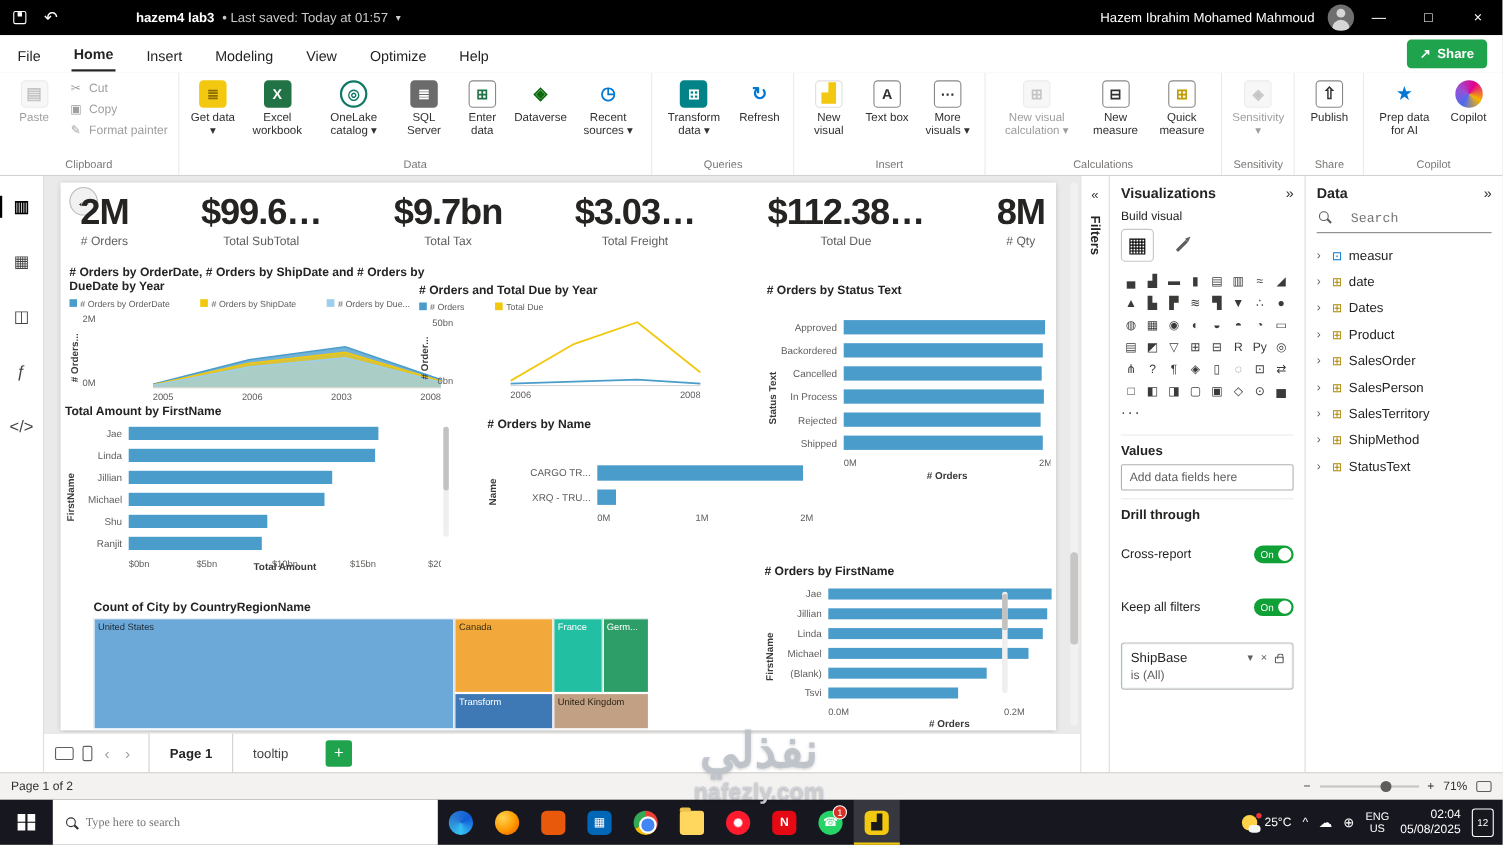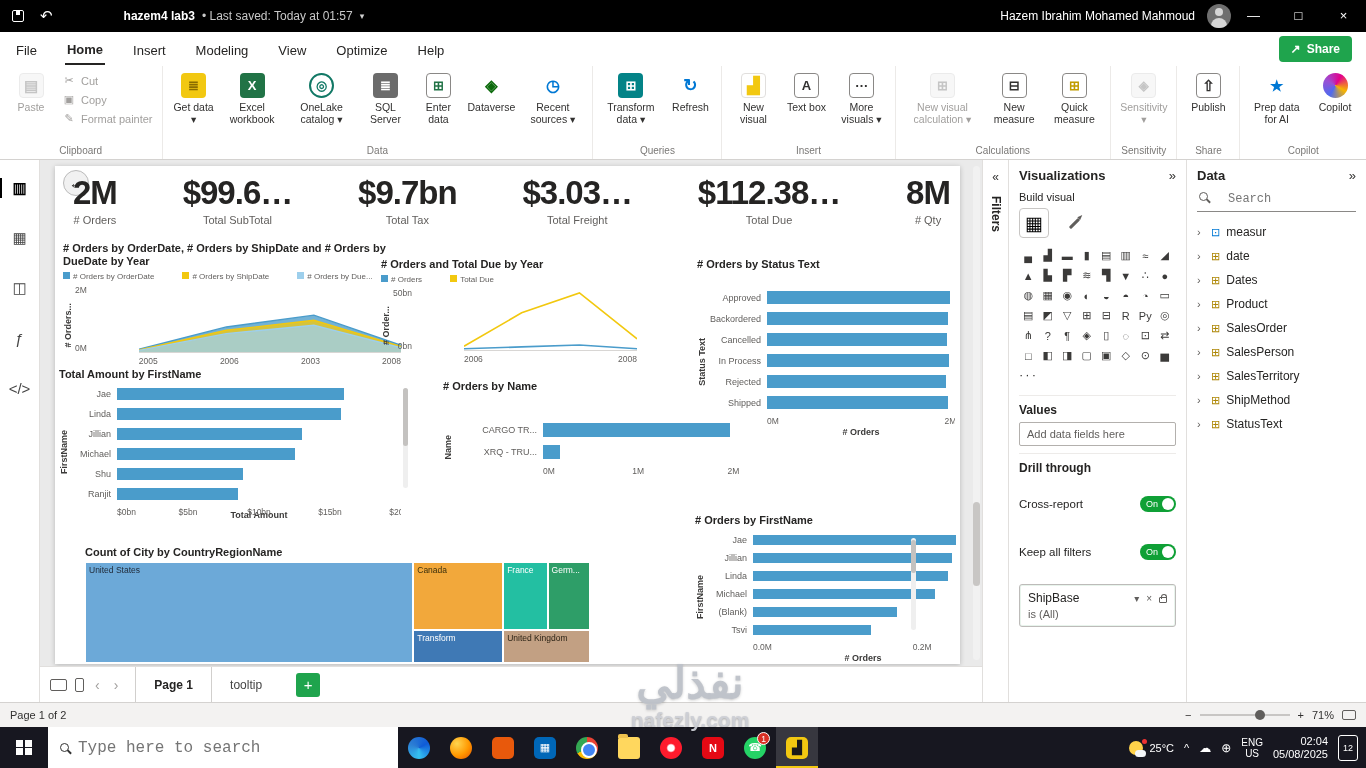--- a/index.html
+++ b/index.html
@@ -168,21 +168,21 @@
   .fit-icon { width:14px; height:10px; border:1.5px solid #605e5c; border-radius:2px; }
 
   
   .taskbar { position:absolute; top:727px; left:0; right:0; height:41px; background:#171720; display:flex; align-items:stretch; color:#fff; }
   .tb-start { width:48px; display:flex; align-items:center; justify-content:center; }
   .win-logo { display:grid; grid-template-columns:7px 7px; grid-template-rows:7px 7px; gap:1.5px; }
   .win-logo i { background:#fdfdfd; }
   .tb-search { width:350px; background:#fff; display:flex; align-items:center; gap:9px; padding:0 12px; }
   .tb-search .mag { border-color:#333; }
   .tb-search .mag::after { background:#333; }
-  .tb-search input { border:none; outline:none; font-size:16px; color:#7f1d1d; width:100%; font-family:Liberation Mono, monospace; }
+  .tb-search input { border:none; outline:none; font-size:11px; color:#7f1d1d; width:100%; font-family:Liberation Serif, serif; }
   .tb-apps { display:flex; }
   .tb-app { width:42px; display:flex; align-items:center; justify-content:center; position:relative; }
   .tb-app.active { background:rgba(255,255,255,.14); box-shadow:inset 0 -2px 0 #f2c811; }
   .tb-ic { width:22px; height:22px; display:flex; align-items:center; justify-content:center; font-size:11px; border-radius:5px; }
   .tb-edge { border-radius:50%; background:conic-gradient(from 180deg,#35c1f1,#2b7cd3,#0f5bd7,#35c1f1); }
   .tb-firefox { border-radius:50%; background:radial-gradient(circle at 32% 30%,#ffd54f,#ff9800 55%,#e65100); }
   .tb-orangeapp { background:#e8590c; }
   .tb-calc { background:#0067b8; color:#fff; }
   .tb-chrome { border-radius:50%; background:conic-gradient(#ea4335 0 120deg,#fbbc05 120deg 240deg,#34a853 240deg 360deg); position:relative; }
   .tb-chrome::after { content:''; position:absolute; left:5px; top:5px; width:12px; height:12px; border-radius:50%; background:#4285f4; border:2px solid #fff; }

